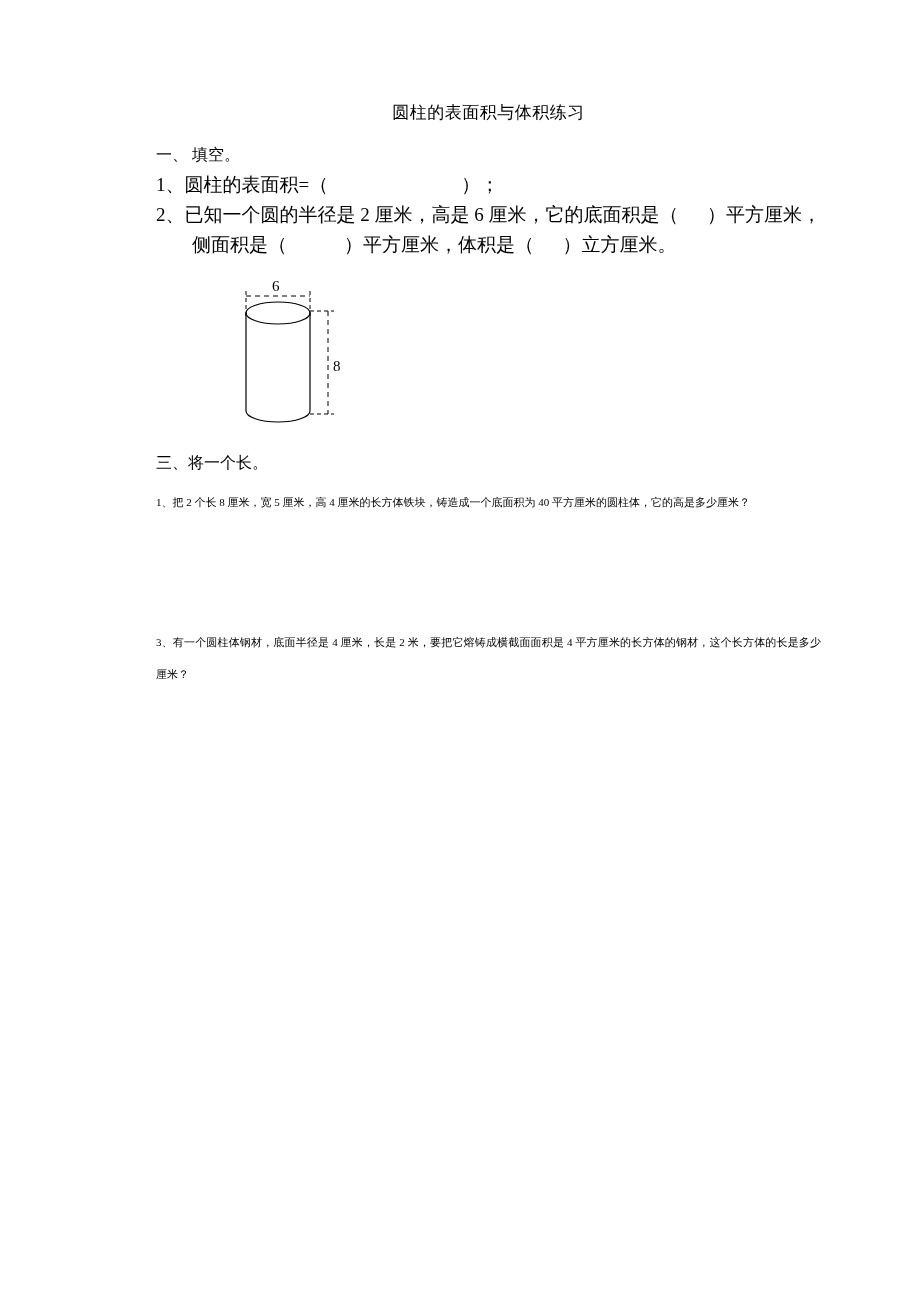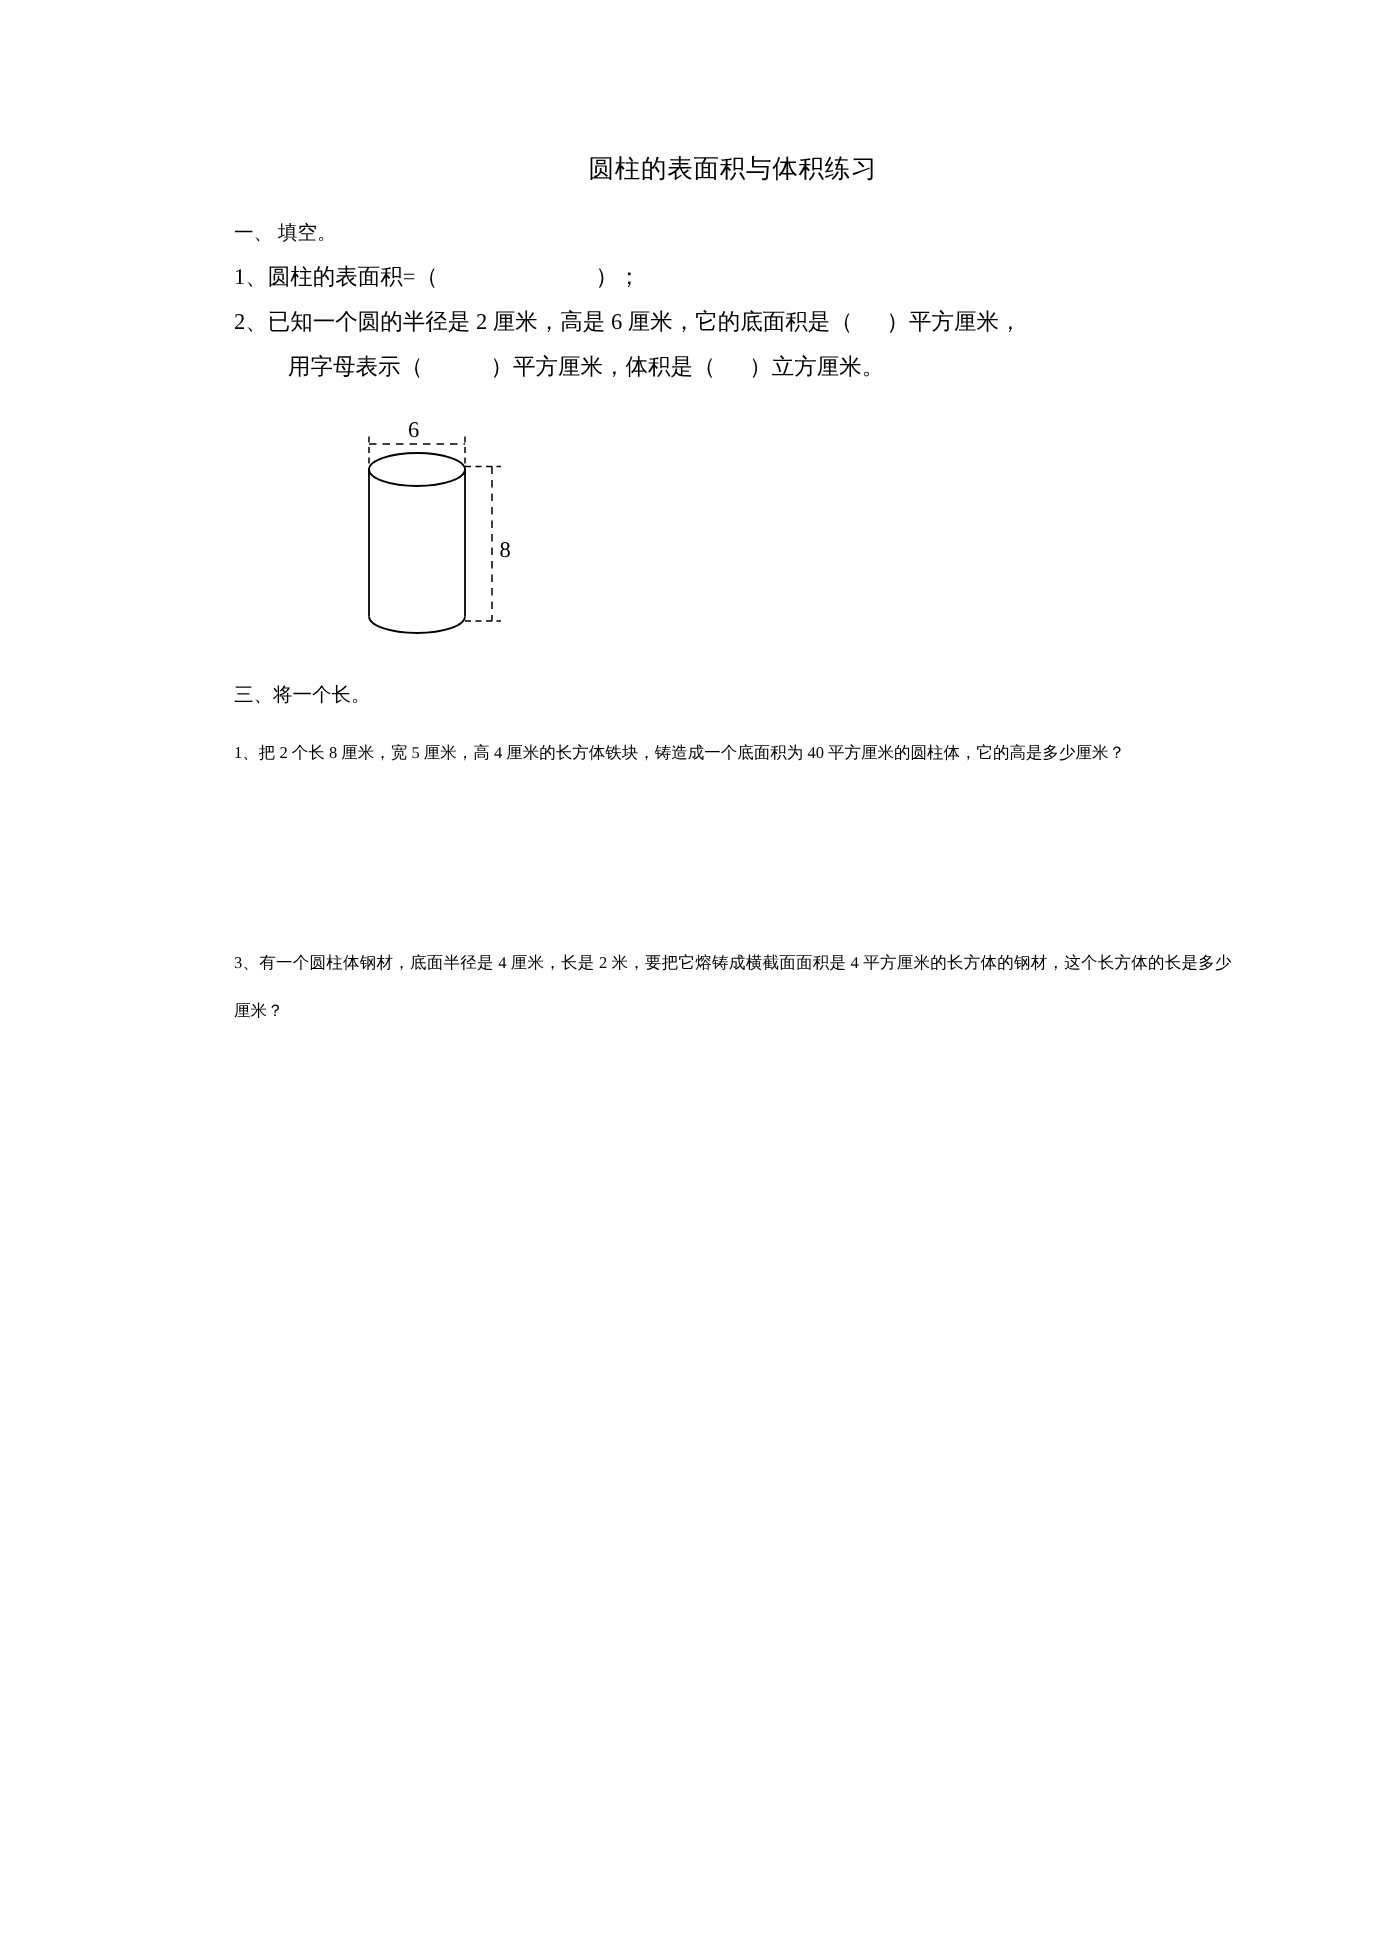--- a/index.html
+++ b/index.html
@@ -23,29 +23,29 @@
     padding: 100px 115px 0 140px;
   }
   .doc-title {
     text-align: center;
     font-size: 17px;
     line-height: 26px;
     margin: 0 0 14px 0;
     letter-spacing: 0.5px;
   }
   .line {
-    font-size: 15px;
+    font-size: 19px;
     line-height: 30px;
     margin: 0;
     white-space: pre-wrap;
   }
   .indent-1 { padding-left: 34px; }
   .indent-2 { padding-left: 36px; }
   .sect-head {
-    font-size: 13px;
+    font-size: 16px;
     line-height: 30px;
     margin: 0;
   }
   .gap-s { height: 8px; }
   .problem {
     font-size: 11px;
     line-height: 32px;
     margin: 0;
     max-width: 680px;
     text-align: justify;
@@ -65,21 +65,21 @@
 
 <div class="page">
 
   <div class="doc-title">圆柱的表面积与体积练习</div>
 
   <div class="sect-head">一、   填空。</div>
 
   <div class="line">1、圆柱的表面积=（                            ）；</div>
 
   <div class="line">2、已知一个圆的半径是 2 厘米，高是 6 厘米，它的底面积是（      ）平方厘米，</div>
-  <div class="line indent-2">用字母表示（            ）平方厘米，体积是（      ）立方厘米。</div>
+  <div class="line indent-2">侧面积是（            ）平方厘米，体积是（      ）立方厘米。</div>
 
   <div class="gap-s"></div>
 
 
   <div class="figure-wrap">
     <svg width="200" height="165" viewBox="0 0 200 165">
 
       <ellipse cx="62" cy="35" rx="32" ry="11" fill="none" stroke="#000" stroke-width="1.2"></ellipse>
 
       <line x1="30" y1="35" x2="30" y2="133" stroke="#000" stroke-width="1.2"></line>

